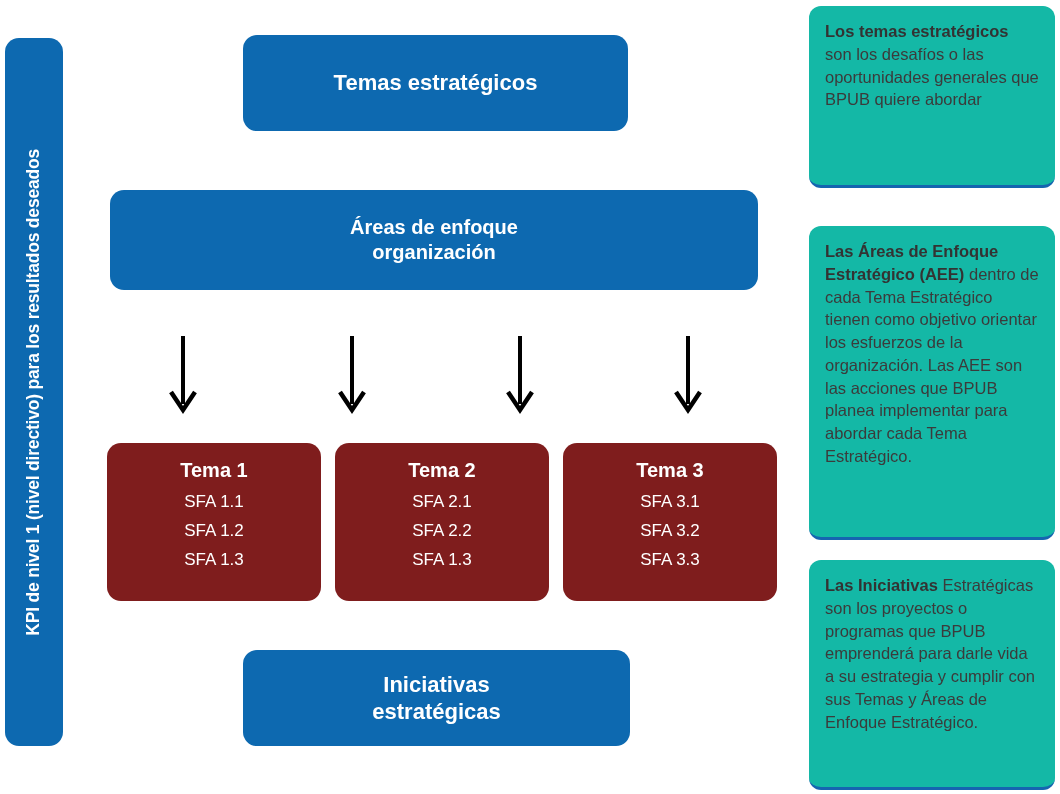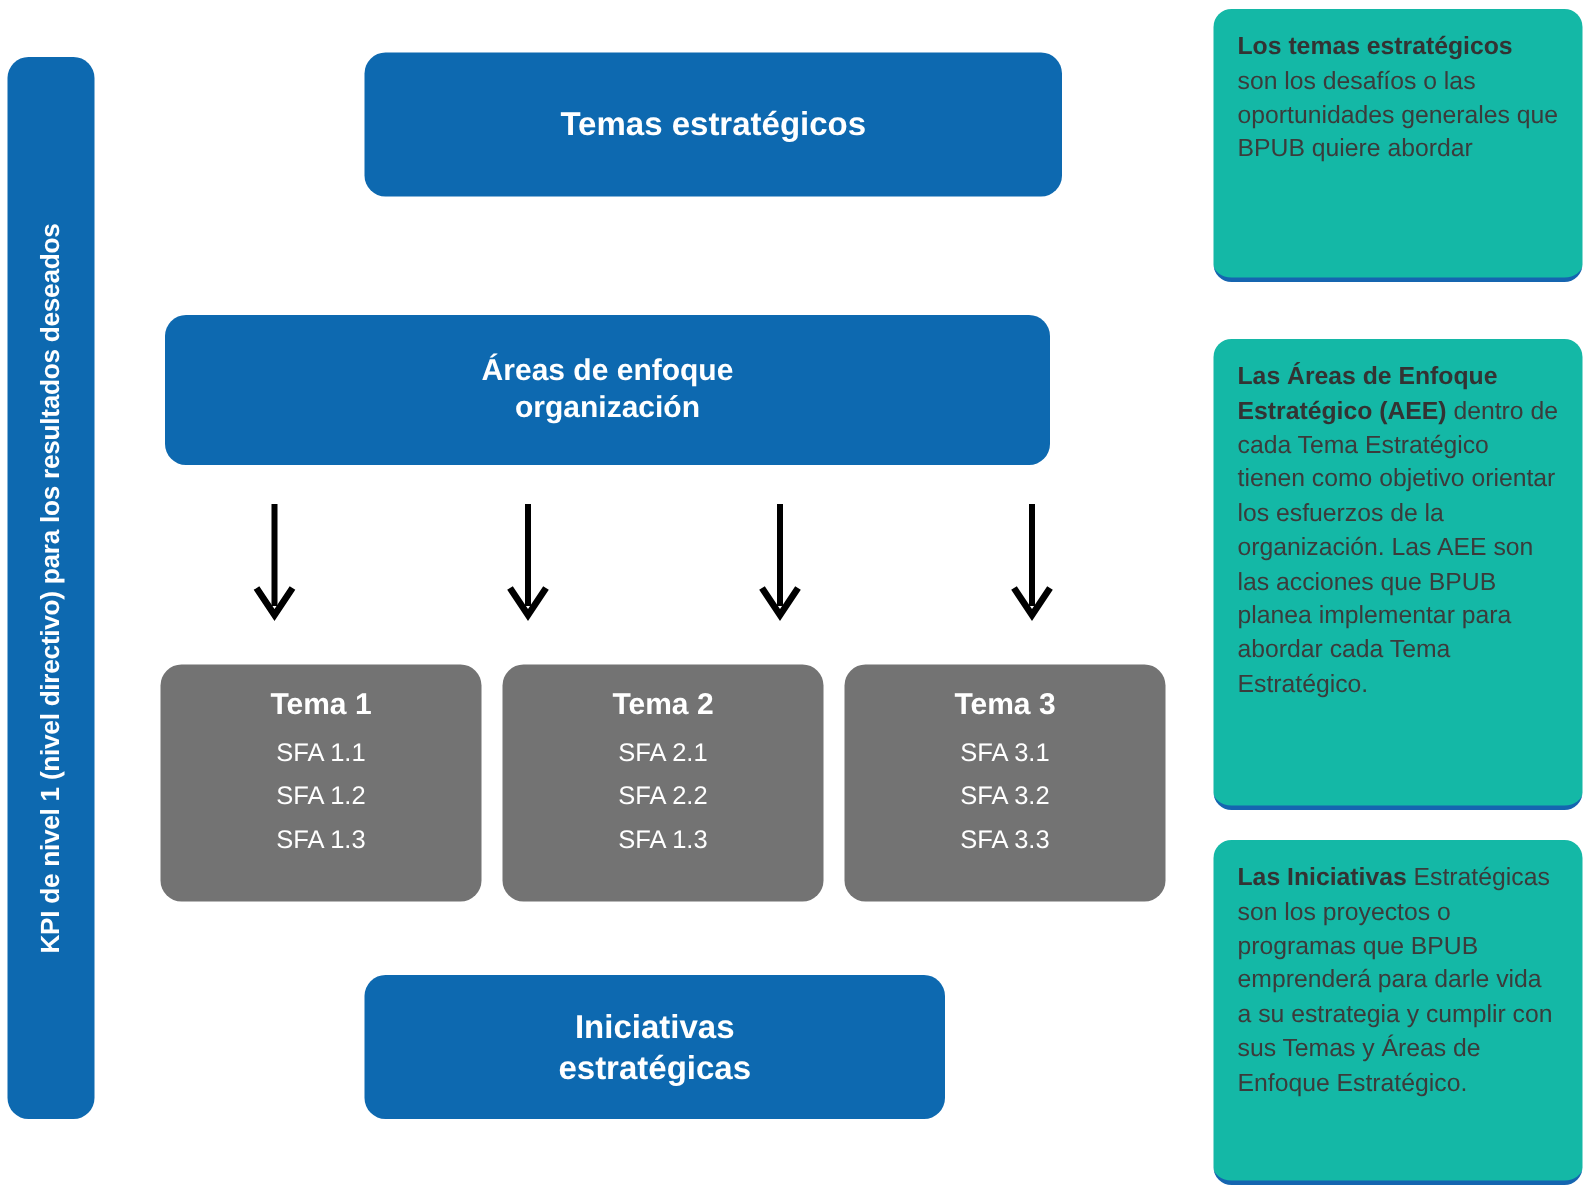--- a/index.html
+++ b/index.html
@@ -52,33 +52,32 @@
     display: flex;
     align-items: center;
     justify-content: center;
     text-align: center;
     font-weight: bold;
   }
 
   #box-temas {
     left: 243px;
     top: 35px;
-    width: 465px;
+    width: 385px;
     height: 96px;
     font-size: 22px;
   }
 
   #box-areas {
     left: 110px;
     top: 190px;
-    width: 590px;
+    width: 648px;
     height: 100px;
     font-size: 20px;
     line-height: 1.25;
-    margin-top: 20px;
   }
 
   #box-iniciativas {
     left: 243px;
     top: 650px;
     width: 387px;
     height: 96px;
     font-size: 22px;
     line-height: 1.25;
   }
@@ -106,21 +105,21 @@
     position: absolute;
     left: 107px;
     top: 443px;
     width: 670px;
     height: 158px;
     display: flex;
     gap: 14px;
   }
   .tema-card {
     flex: 1 1 0;
-    background: #737373;
+    background: #7f1d1d;
     border-radius: 14px;
     color: #ffffff;
     padding-top: 12px;
     text-align: center;
     box-sizing: border-box;
   }
   .tema-title {
     font-size: 20px;
     font-weight: bold;
     line-height: 1.5;

